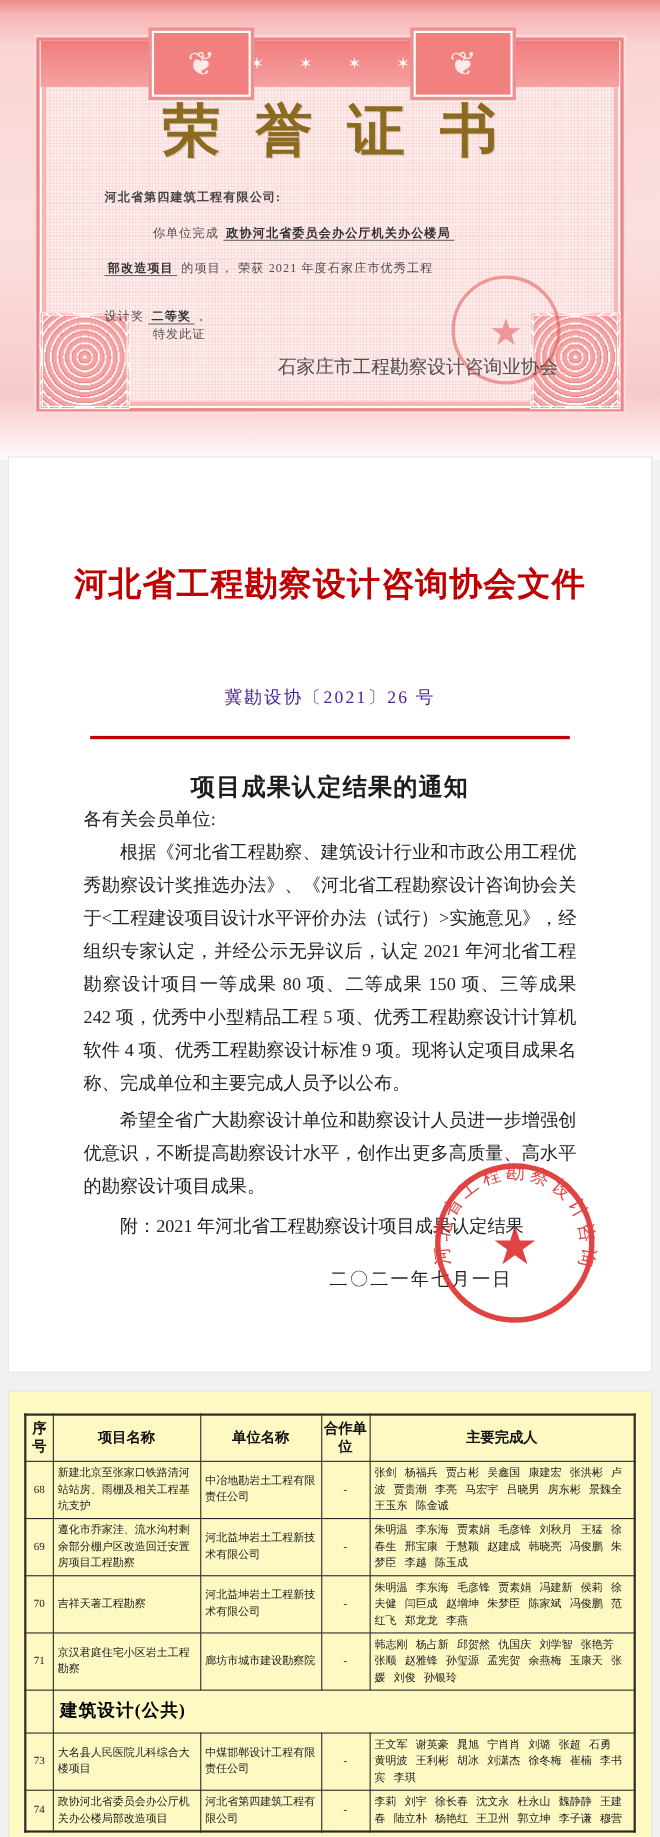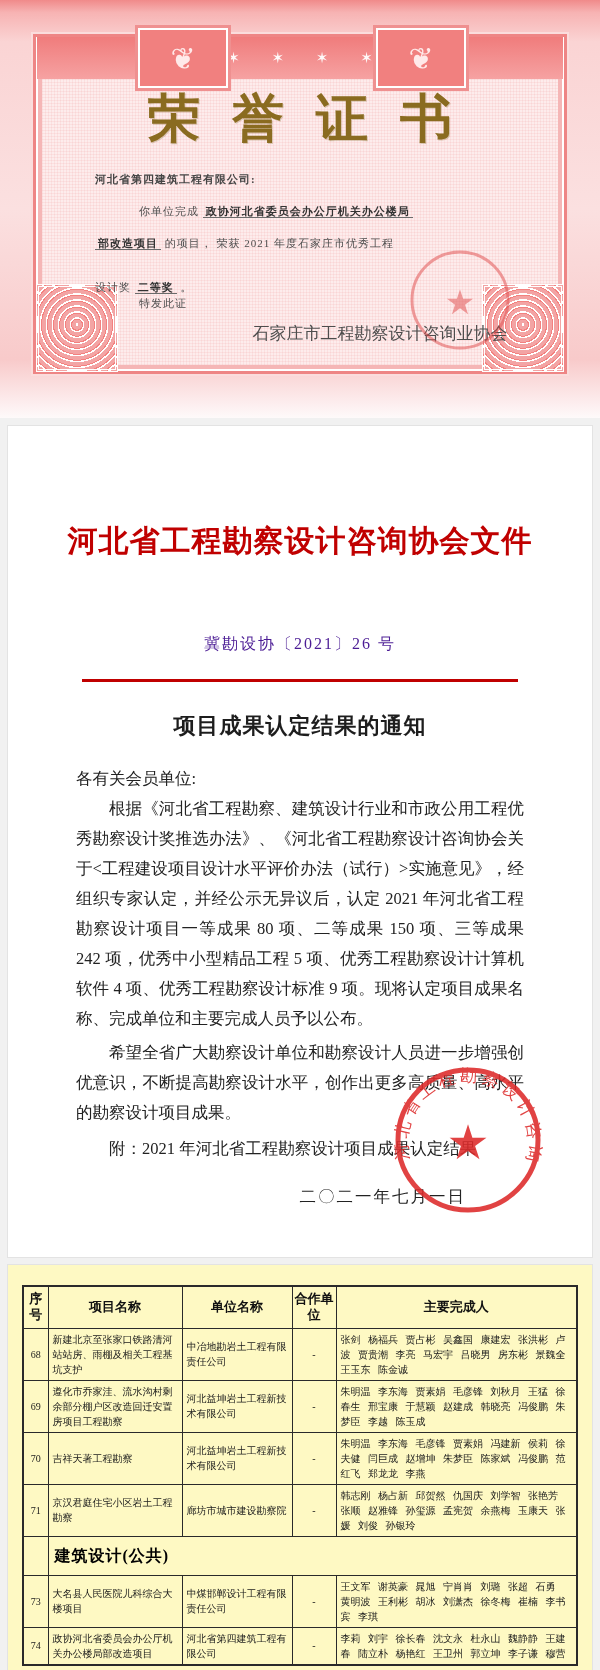--- a/index.html
+++ b/index.html
@@ -56,35 +56,35 @@
   .cl-5{top:296px;padding-left:44px;}
   .cert-underline{
     font-weight:bold;color:#333;border-bottom:1px solid #6b6b6b;padding:0 3px;
   }
   .cert-issuer{position:absolute;left:230px;width:300px;top:322px;text-align:center;font-size:17px;color:#4d4d4d;font-family:Liberation Mono, monospace;}
   .cert-date{position:absolute;left:230px;width:300px;top:348px;text-align:center;font-size:17px;color:#4d4d4d;letter-spacing:2px;}
   .cert-seal{position:absolute;left:408px;top:248px;opacity:.5;}
 
   
   .page-doc{
-    position:absolute;left:7px;right:7px;top:425px;height:833px;
+    position:absolute;left:7px;right:7px;top:415px;height:833px;
     background:#fff;border:1px solid #e3e3e3;box-sizing:border-box;
     padding:95px 68px 0 68px;
   }
   .doc-title{
     text-align:center;font-size:30px;font-weight:bold;color:#c00000;
     letter-spacing:1px;white-space:nowrap;margin-left:-20px;margin-right:-20px;
   }
   .doc-number{text-align:center;font-size:16px;color:#4c1d95;margin-top:72px;letter-spacing:2px;}
   .doc-rule{height:3px;background:#c00000;margin:24px 6px 0 6px;}
   .doc-notice{
     text-align:center;font-size:22px;font-weight:bold;color:#1d1d1d;
     margin-top:26px;line-height:36px;letter-spacing:1px;
   }
-  .doc-salutation{font-size:16.5px;color:#222;margin-top:24px;}
+  .doc-salutation{font-size:16.5px;color:#222;}
   .doc-para{
     font-size:16.5px;color:#222;line-height:30px;text-align:justify;
     text-indent:2em;margin:4px 0 0 0;
   }
   .doc-attachment{font-size:16.5px;color:#222;line-height:30px;text-indent:2em;margin-top:6px;}
   .doc-date{font-size:16.5px;color:#222;margin-top:22px;text-align:right;padding-right:58px;letter-spacing:2px;}
   .doc-seal{position:absolute;right:48px;top:638px;opacity:.88;}
 
   
   .page-table{

